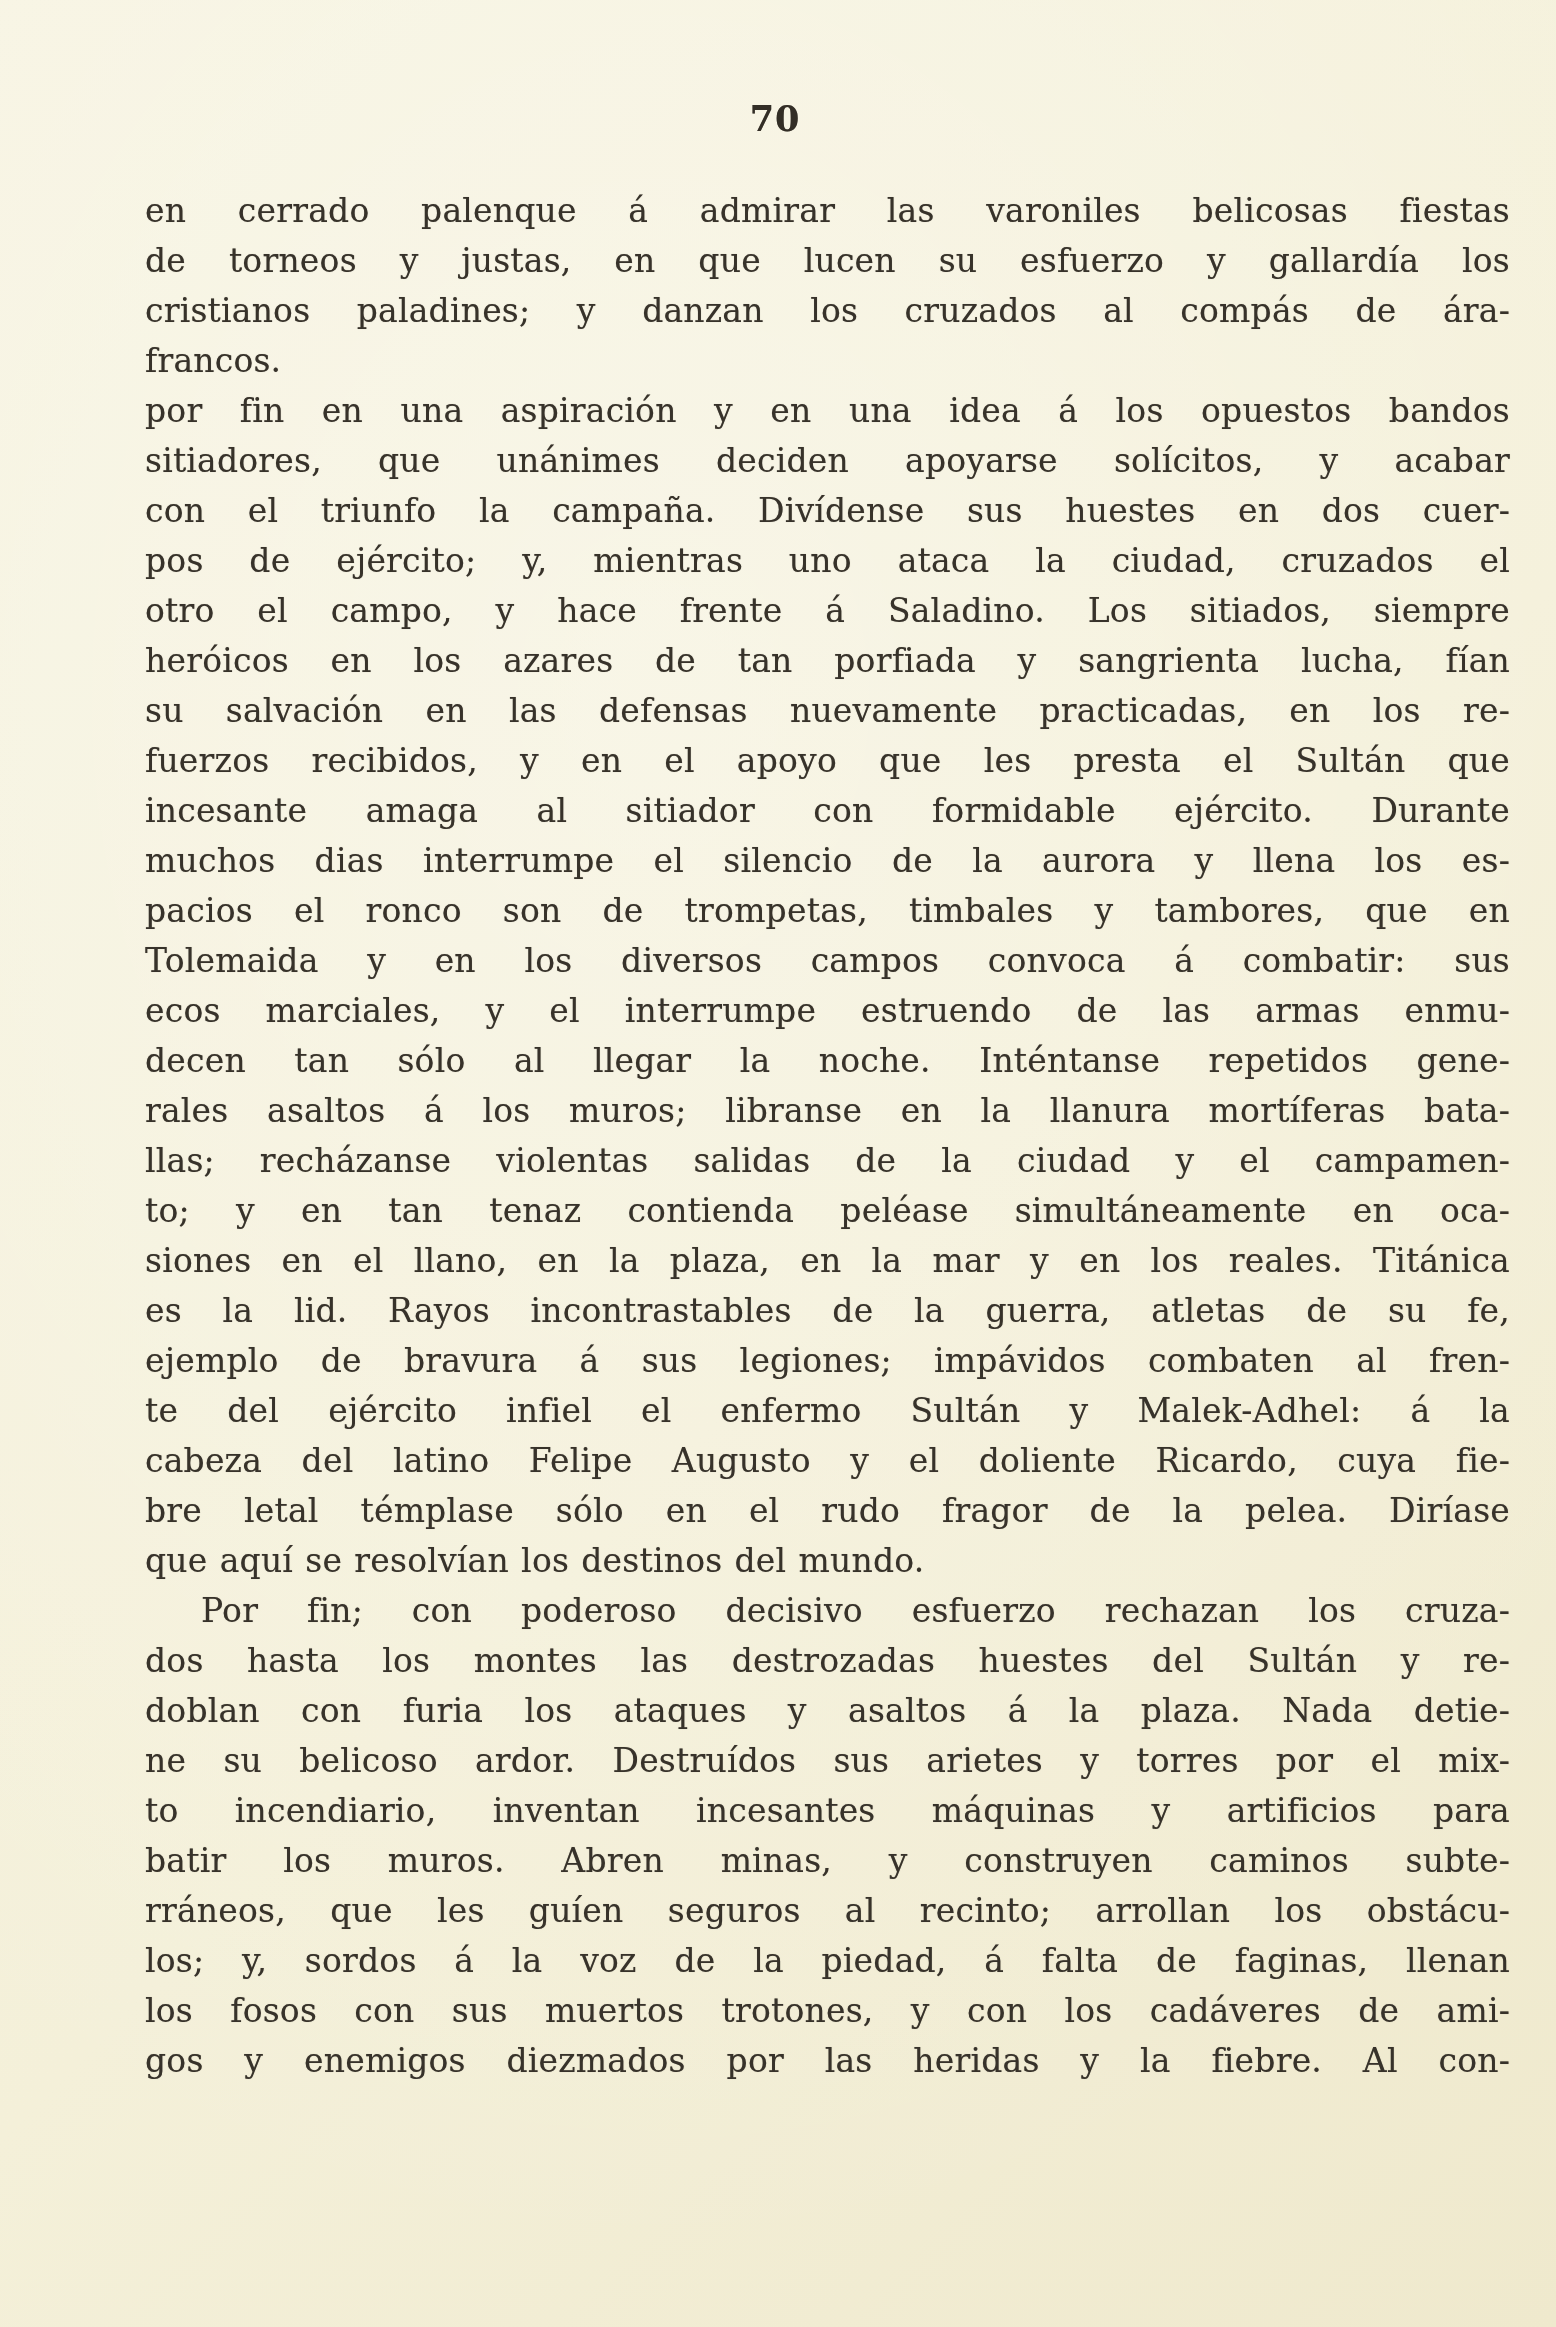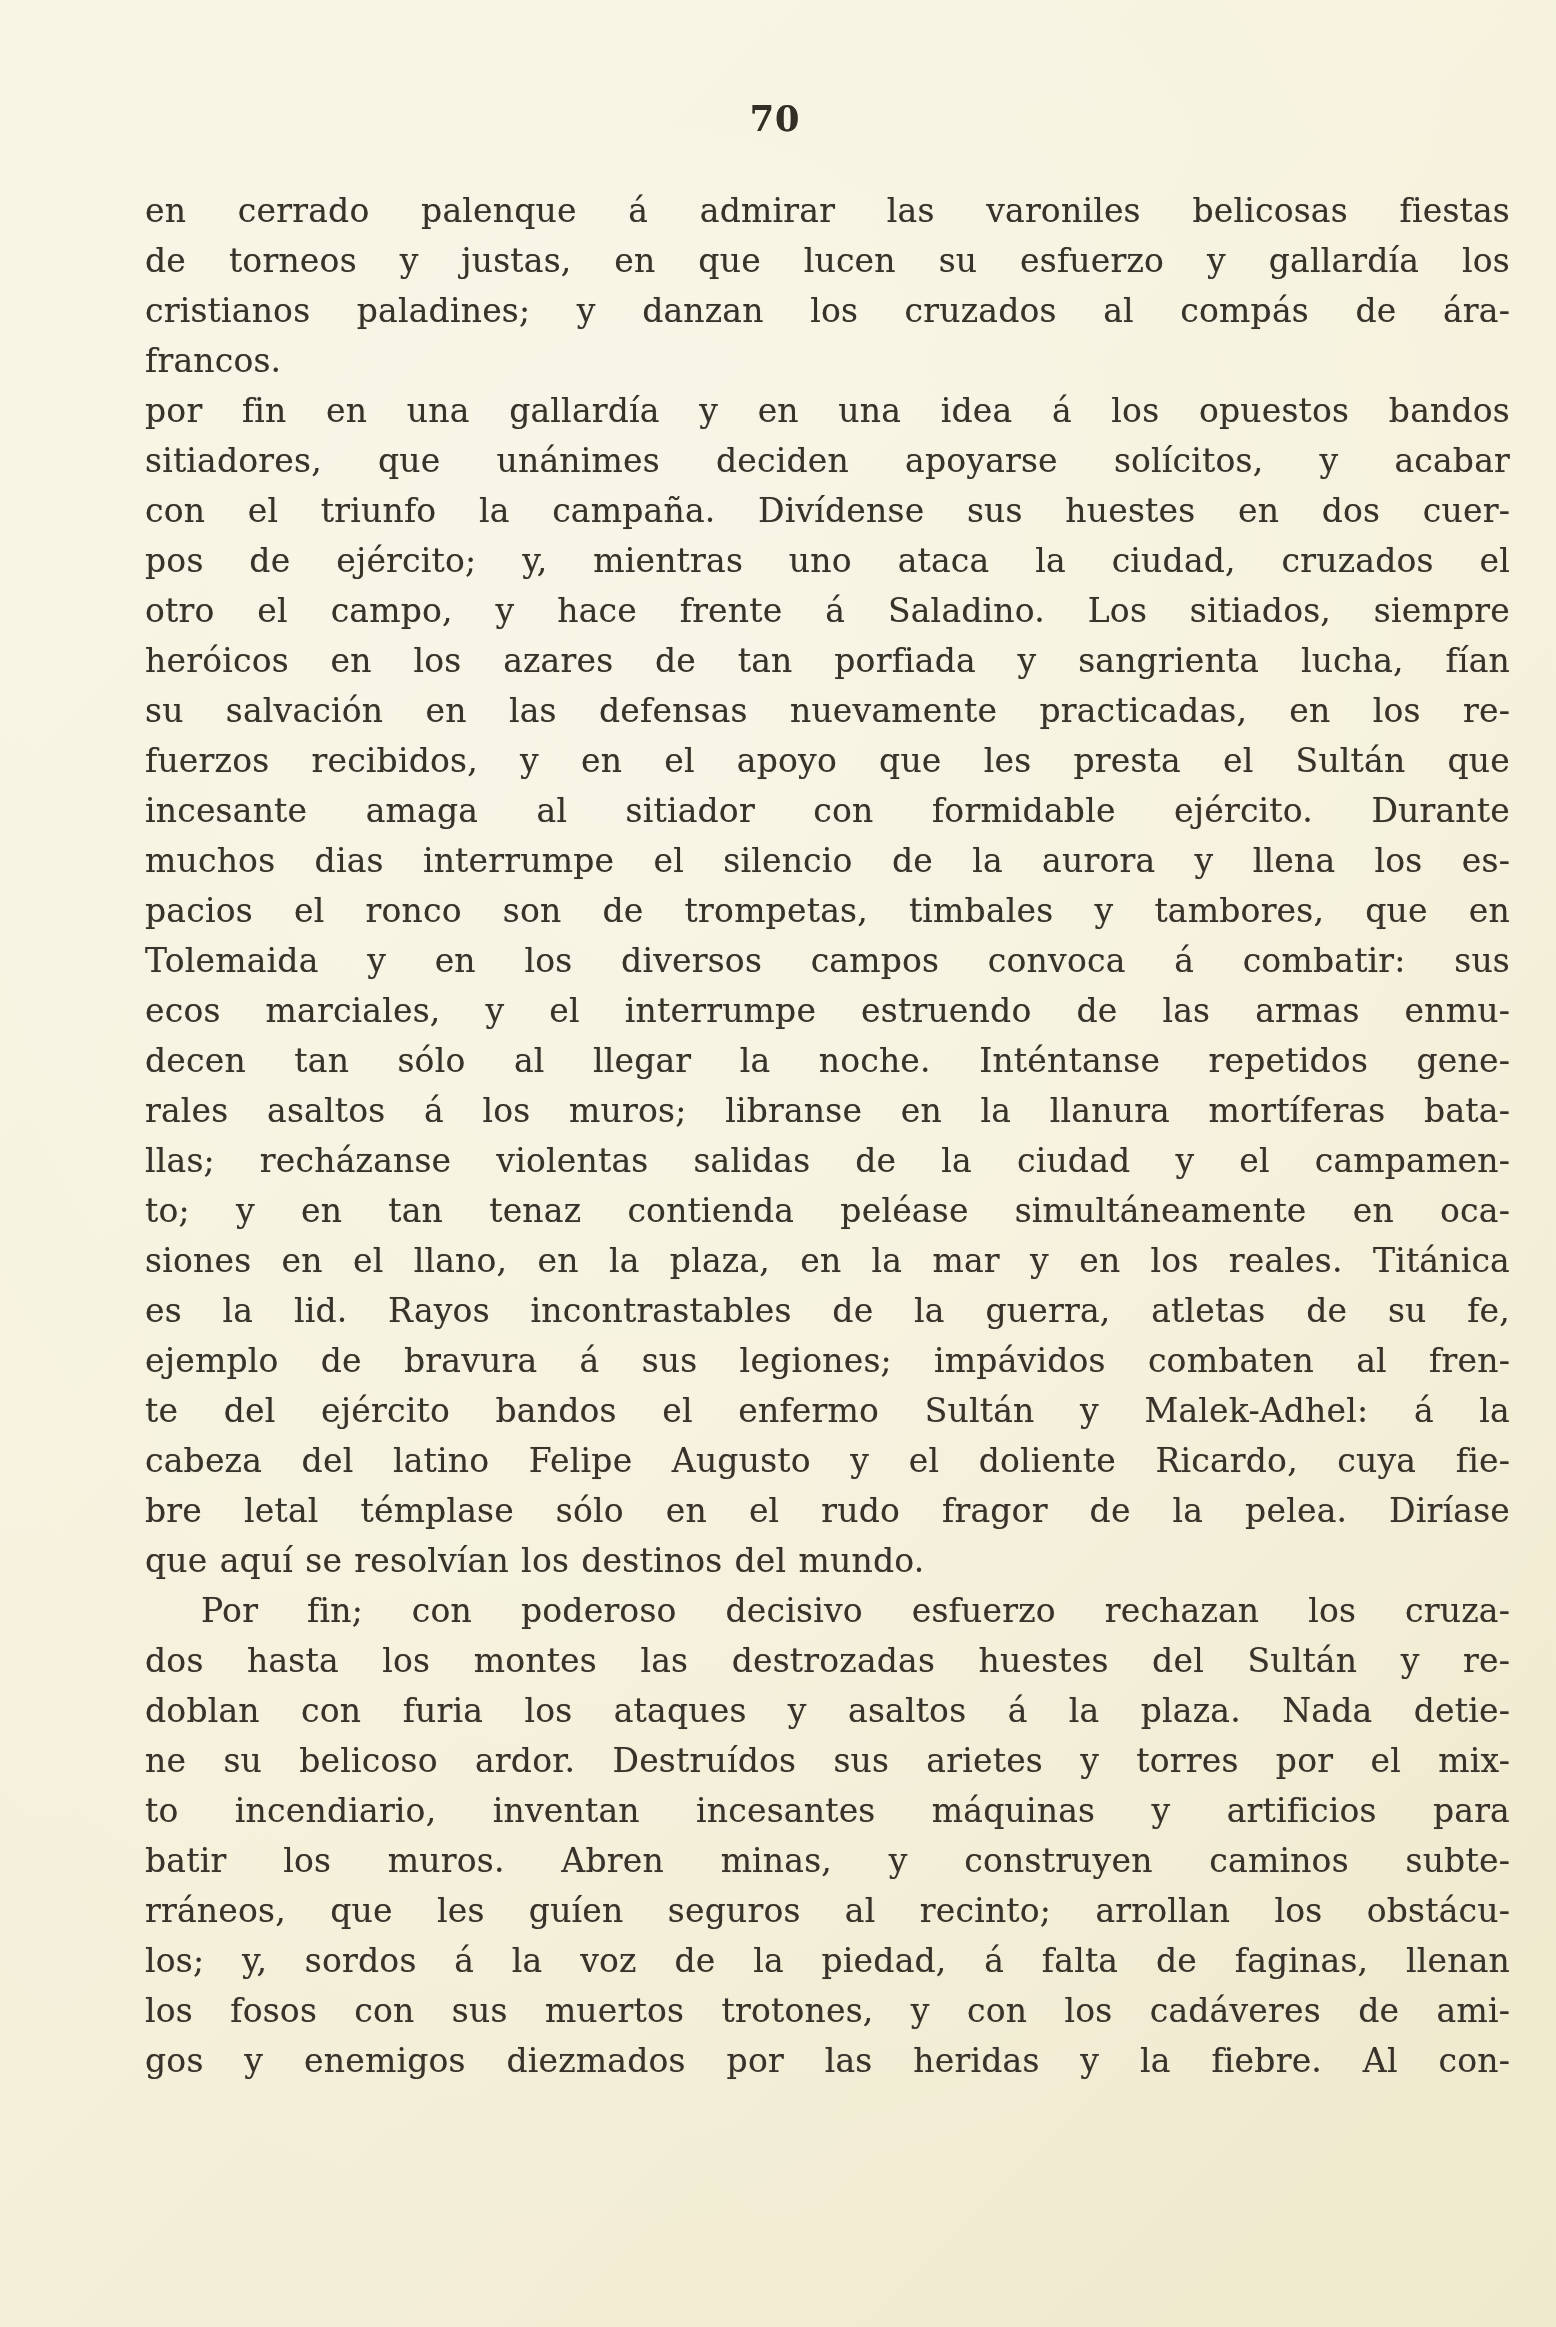--- a/index.html
+++ b/index.html
@@ -62,41 +62,41 @@
 </head>
 <body>
 
 <div class="page">
   <div class="page-number">70</div>
   <div class="text-block" id="text-block">
       <div class="line">en cerrado palenque á admirar las varoniles belicosas fiestas</div>
       <div class="line">de torneos y justas, en que lucen su esfuerzo y gallardía los</div>
       <div class="line">cristianos paladines; y danzan los cruzados al compás de ára-</div>
       <div class="line flush">francos.</div>
-      <div class="line">por fin en una gallardía y en una idea á los opuestos bandos</div>
+      <div class="line">por fin en una aspiración y en una idea á los opuestos bandos</div>
       <div class="line">sitiadores, que unánimes deciden apoyarse solícitos, y acabar</div>
       <div class="line">con el triunfo la campaña. Divídense sus huestes en dos cuer-</div>
       <div class="line">pos de ejército; y, mientras uno ataca la ciudad, cruzados el</div>
       <div class="line">otro el campo, y hace frente á Saladino. Los sitiados, siempre</div>
       <div class="line">heróicos en los azares de tan porfiada y sangrienta lucha, fían</div>
       <div class="line">su salvación en las defensas nuevamente practicadas, en los re-</div>
       <div class="line">fuerzos recibidos, y en el apoyo que les presta el Sultán que</div>
       <div class="line">incesante amaga al sitiador con formidable ejército. Durante</div>
       <div class="line">muchos dias interrumpe el silencio de la aurora y llena los es-</div>
       <div class="line">pacios el ronco son de trompetas, timbales y tambores, que en</div>
       <div class="line">Tolemaida y en los diversos campos convoca á combatir: sus</div>
       <div class="line">ecos marciales, y el interrumpe estruendo de las armas enmu-</div>
       <div class="line">decen tan sólo al llegar la noche. Inténtanse repetidos gene-</div>
       <div class="line">rales asaltos á los muros; libranse en la llanura mortíferas bata-</div>
       <div class="line">llas; recházanse violentas salidas de la ciudad y el campamen-</div>
       <div class="line">to; y en tan tenaz contienda peléase simultáneamente en oca-</div>
       <div class="line">siones en el llano, en la plaza, en la mar y en los reales. Titánica</div>
       <div class="line">es la lid. Rayos incontrastables de la guerra, atletas de su fe,</div>
       <div class="line">ejemplo de bravura á sus legiones; impávidos combaten al fren-</div>
-      <div class="line">te del ejército bandos el enfermo Sultán y Malek-Adhel: á la</div>
+      <div class="line">te del ejército infiel el enfermo Sultán y Malek-Adhel: á la</div>
       <div class="line">cabeza del latino Felipe Augusto y el doliente Ricardo, cuya fie-</div>
       <div class="line">bre letal témplase sólo en el rudo fragor de la pelea. Diríase</div>
       <div class="line flush">que aquí se resolvían los destinos del mundo.</div>
       <div class="line indent">Por fin; con poderoso decisivo esfuerzo rechazan los cruza-</div>
       <div class="line">dos hasta los montes las destrozadas huestes del Sultán y re-</div>
       <div class="line">doblan con furia los ataques y asaltos á la plaza. Nada detie-</div>
       <div class="line">ne su belicoso ardor. Destruídos sus arietes y torres por el mix-</div>
       <div class="line">to incendiario, inventan incesantes máquinas y artificios para</div>
       <div class="line">batir los muros. Abren minas, y construyen caminos subte-</div>
       <div class="line">rráneos, que les guíen seguros al recinto; arrollan los obstácu-</div>

